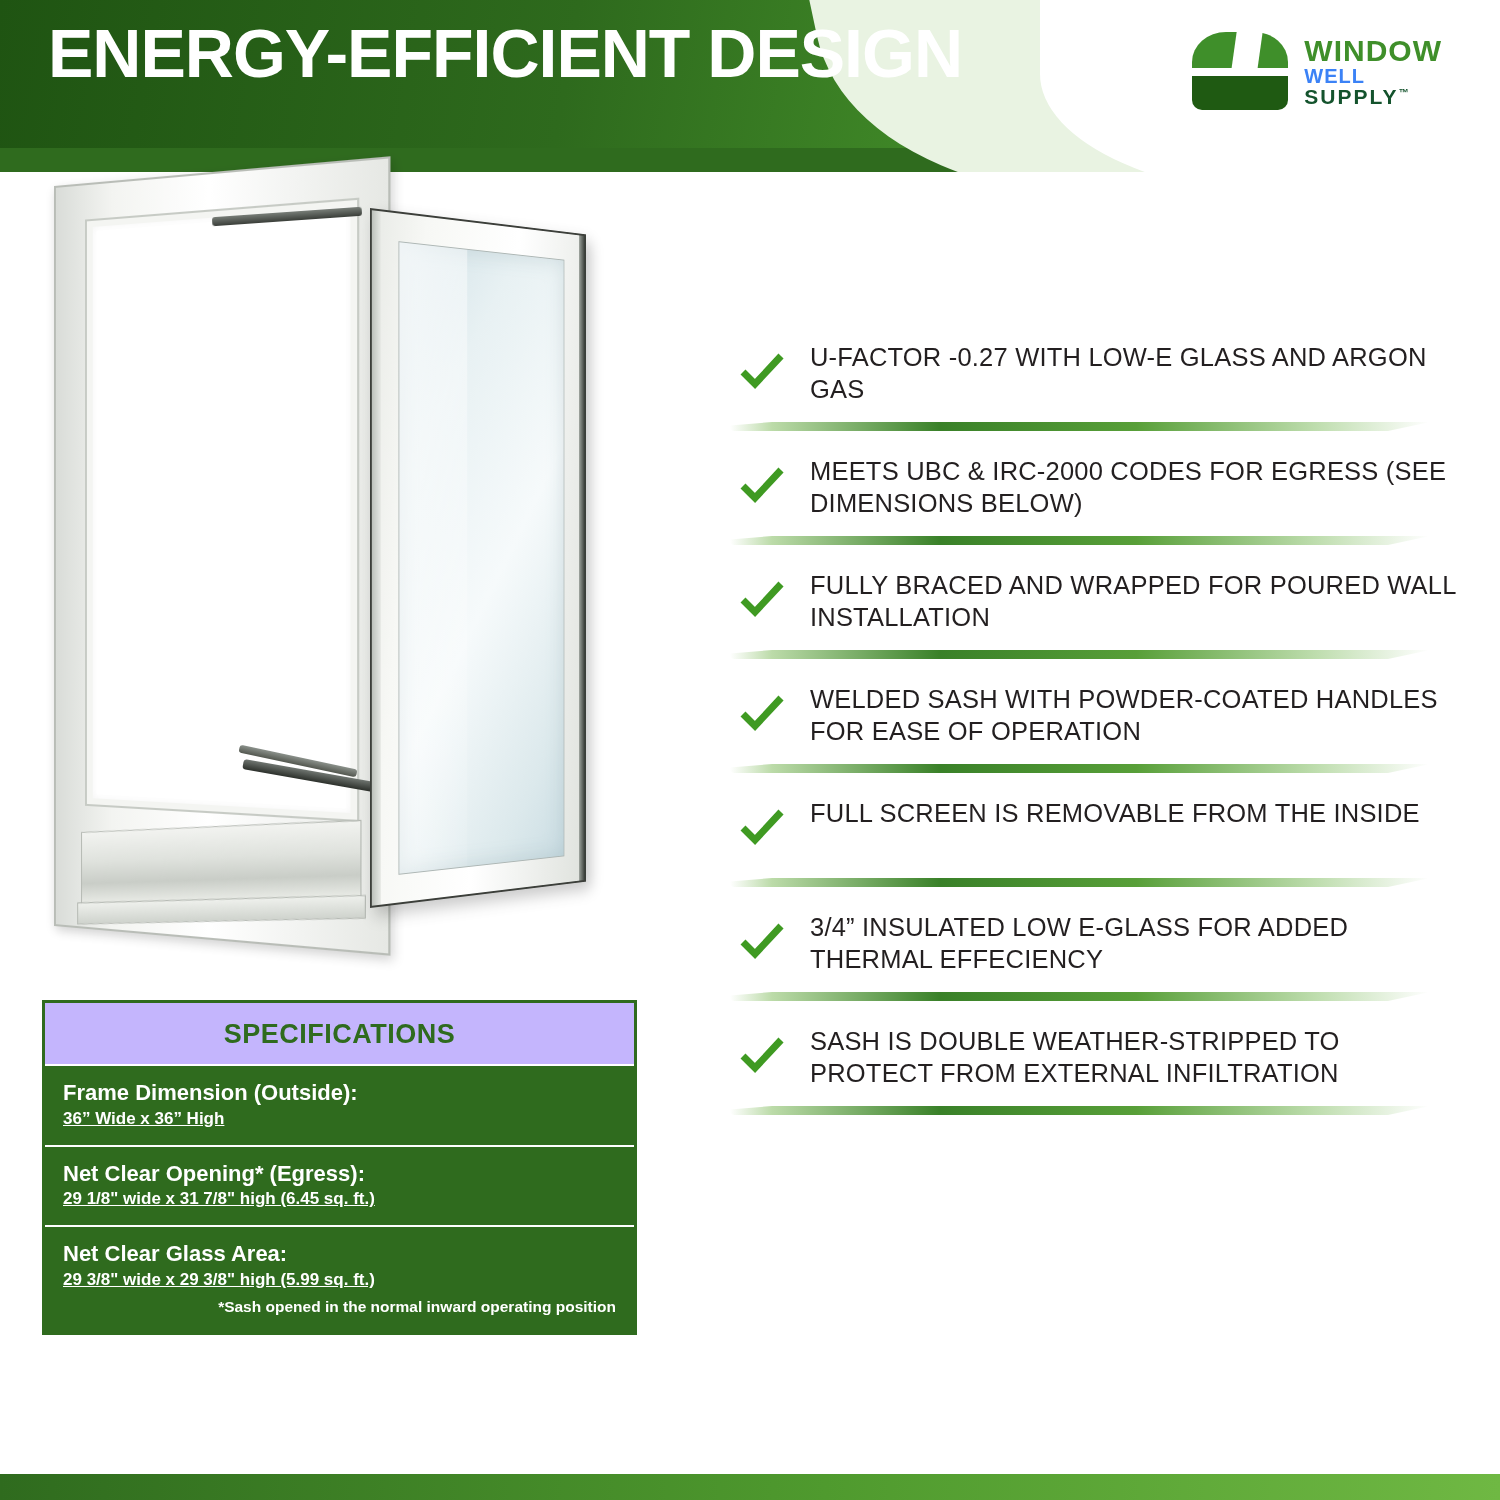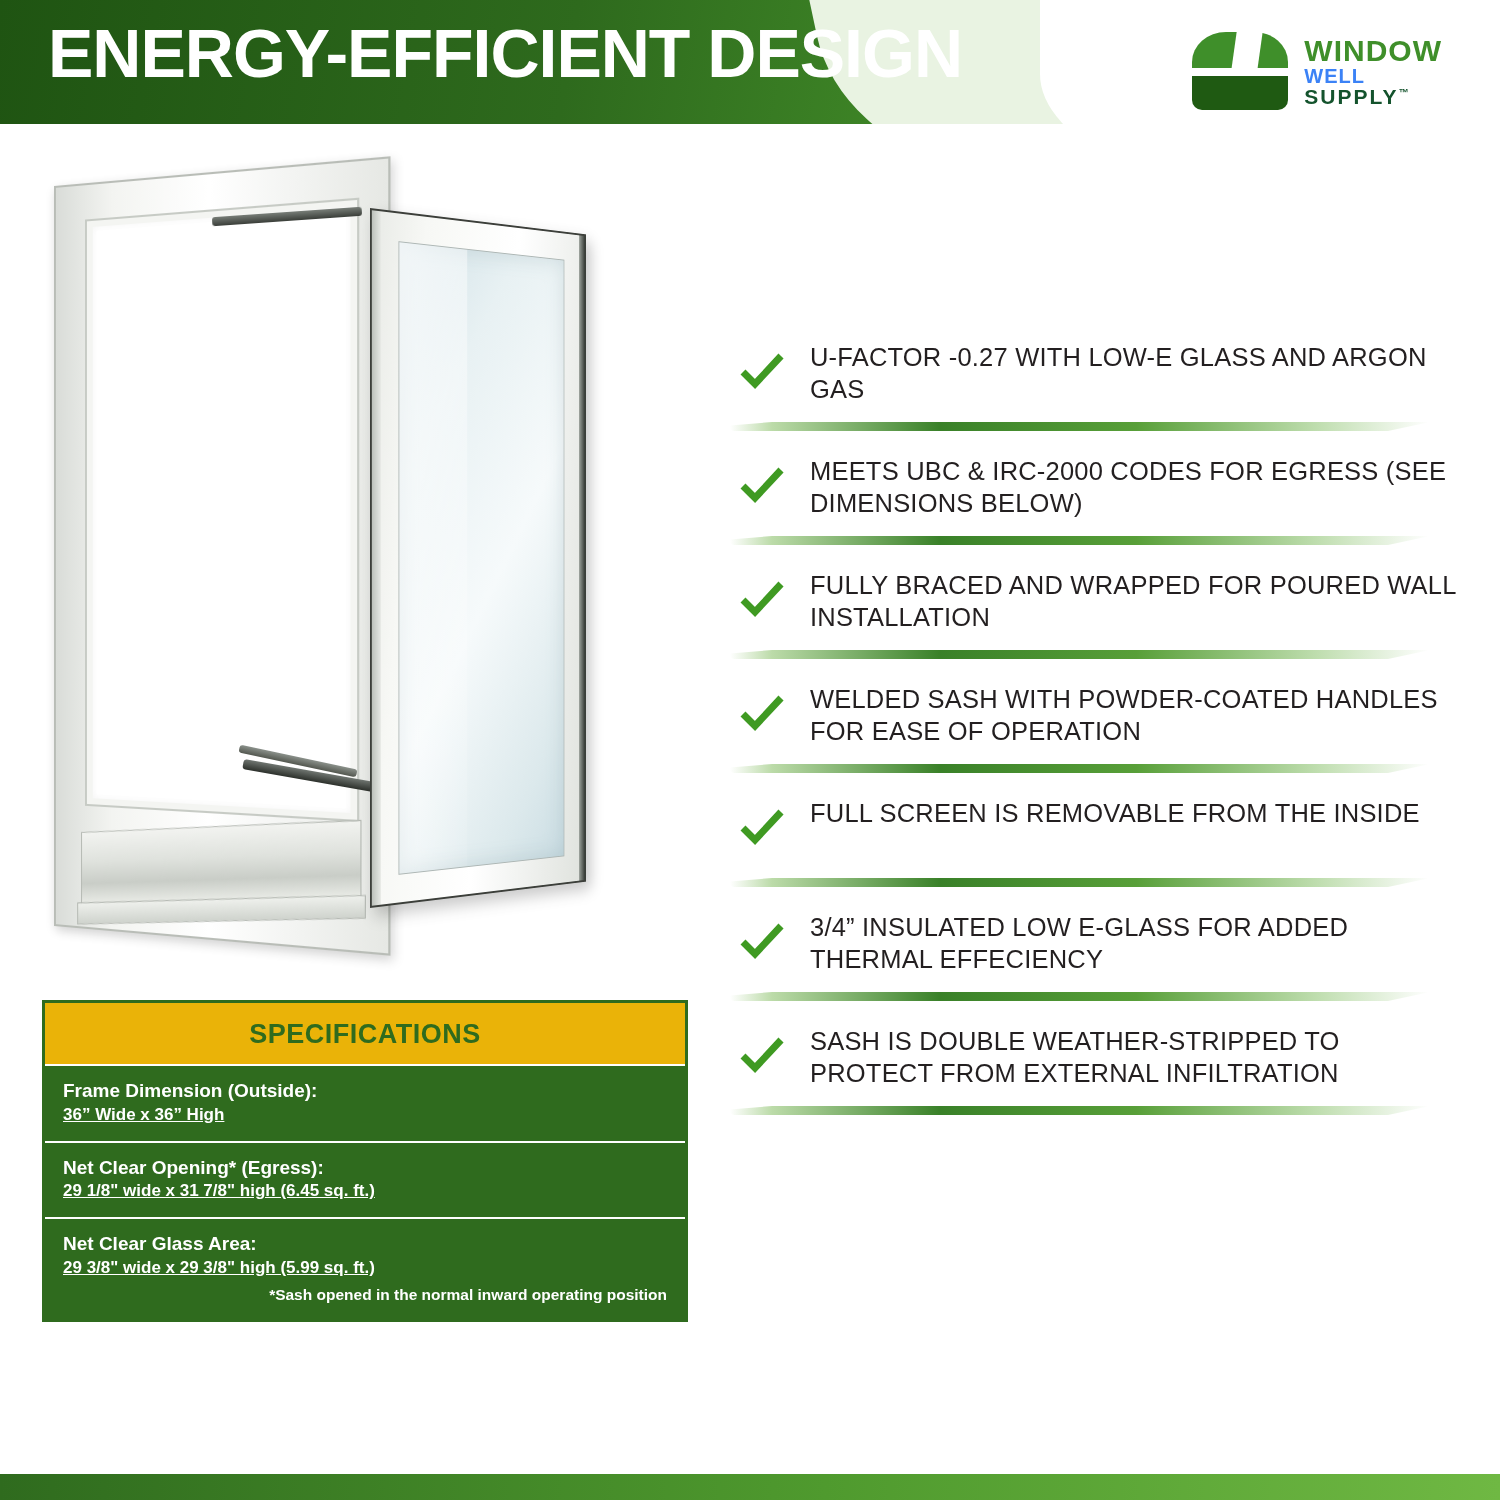--- a/index.html
+++ b/index.html
@@ -6,21 +6,21 @@
   html, body {
     width: 1500px; height: 1500px;
     background: #ffffff;
     font-family: "Liberation Sans", sans-serif;
     overflow: hidden;
   }
   .page { position: relative; width: 1500px; height: 1500px; background:#fff; }
 
   
   .header {
-    position: absolute; left: 0; top: 0; width: 1500px; height: 124px;
+    position: absolute; left: 0; top: 0; width: 1500px; height: 172px;
     background: #2f6b1e;
     overflow: hidden;
   }
   .header-grad {
     position:absolute; left:0; top:0; width:1500px; height:148px;
     background: linear-gradient(100deg, #1f5412 0%, #2e6a1d 38%, #3f8727 62%, #4f9a2e 78%, #64ad39 100%);
   }
   .header-swoosh1 {
     position:absolute; right:-40px; top:-150px; width:640px; height:420px;
     background:#ffffff; border-radius: 0 0 0 100%;
@@ -147,34 +147,34 @@
     position:absolute; right:-1px; top:0; width: 8px; height: 100%;
     background: linear-gradient(90deg,#9aa09a,#2f332e);
   }
   .sash-hinge-bar {
     position:absolute; left: 0; top: 0; width: 10px; height: 100%;
     background: linear-gradient(90deg,#bcc1bb,#e6e8e4);
   }
 
   
   .specs {
-    position:absolute; left: 42px; top: 1000px; width: 646px;
+    position:absolute; left: 42px; top: 1000px; width: 595px;
     border: 3px solid #2f6b1e;
-    background: #eab308;
+    background: #c4b5fd;
   }
   .specs-title {
     text-align:center; font-size: 27px; font-weight: bold; color:#2f6b1e;
     padding: 16px 0 14px; letter-spacing: 0.5px;
   }
   .specs-row {
     background: #2f6b1e; color: #ffffff;
     padding: 12px 18px 14px;
     border-top: 2px solid #ffffff;
   }
-  .specs-row .r-label { font-size: 19px; font-weight: bold; line-height: 1.35; }
+  .specs-row .r-label { font-size: 22px; font-weight: bold; line-height: 1.35; }
   .specs-row .r-value { font-size: 17px; font-weight: bold; line-height: 1.35; text-decoration: underline; }
   .specs-row .r-note { font-size: 15.5px; font-weight: bold; line-height: 1.4; margin-top: 4px; text-align: right; }
 
   
   .features {
     position:absolute; left: 730px; top: 302px; width: 730px; margin-top: 35px;
   }
   .feature {
     position: relative;
     min-height: 96px;

